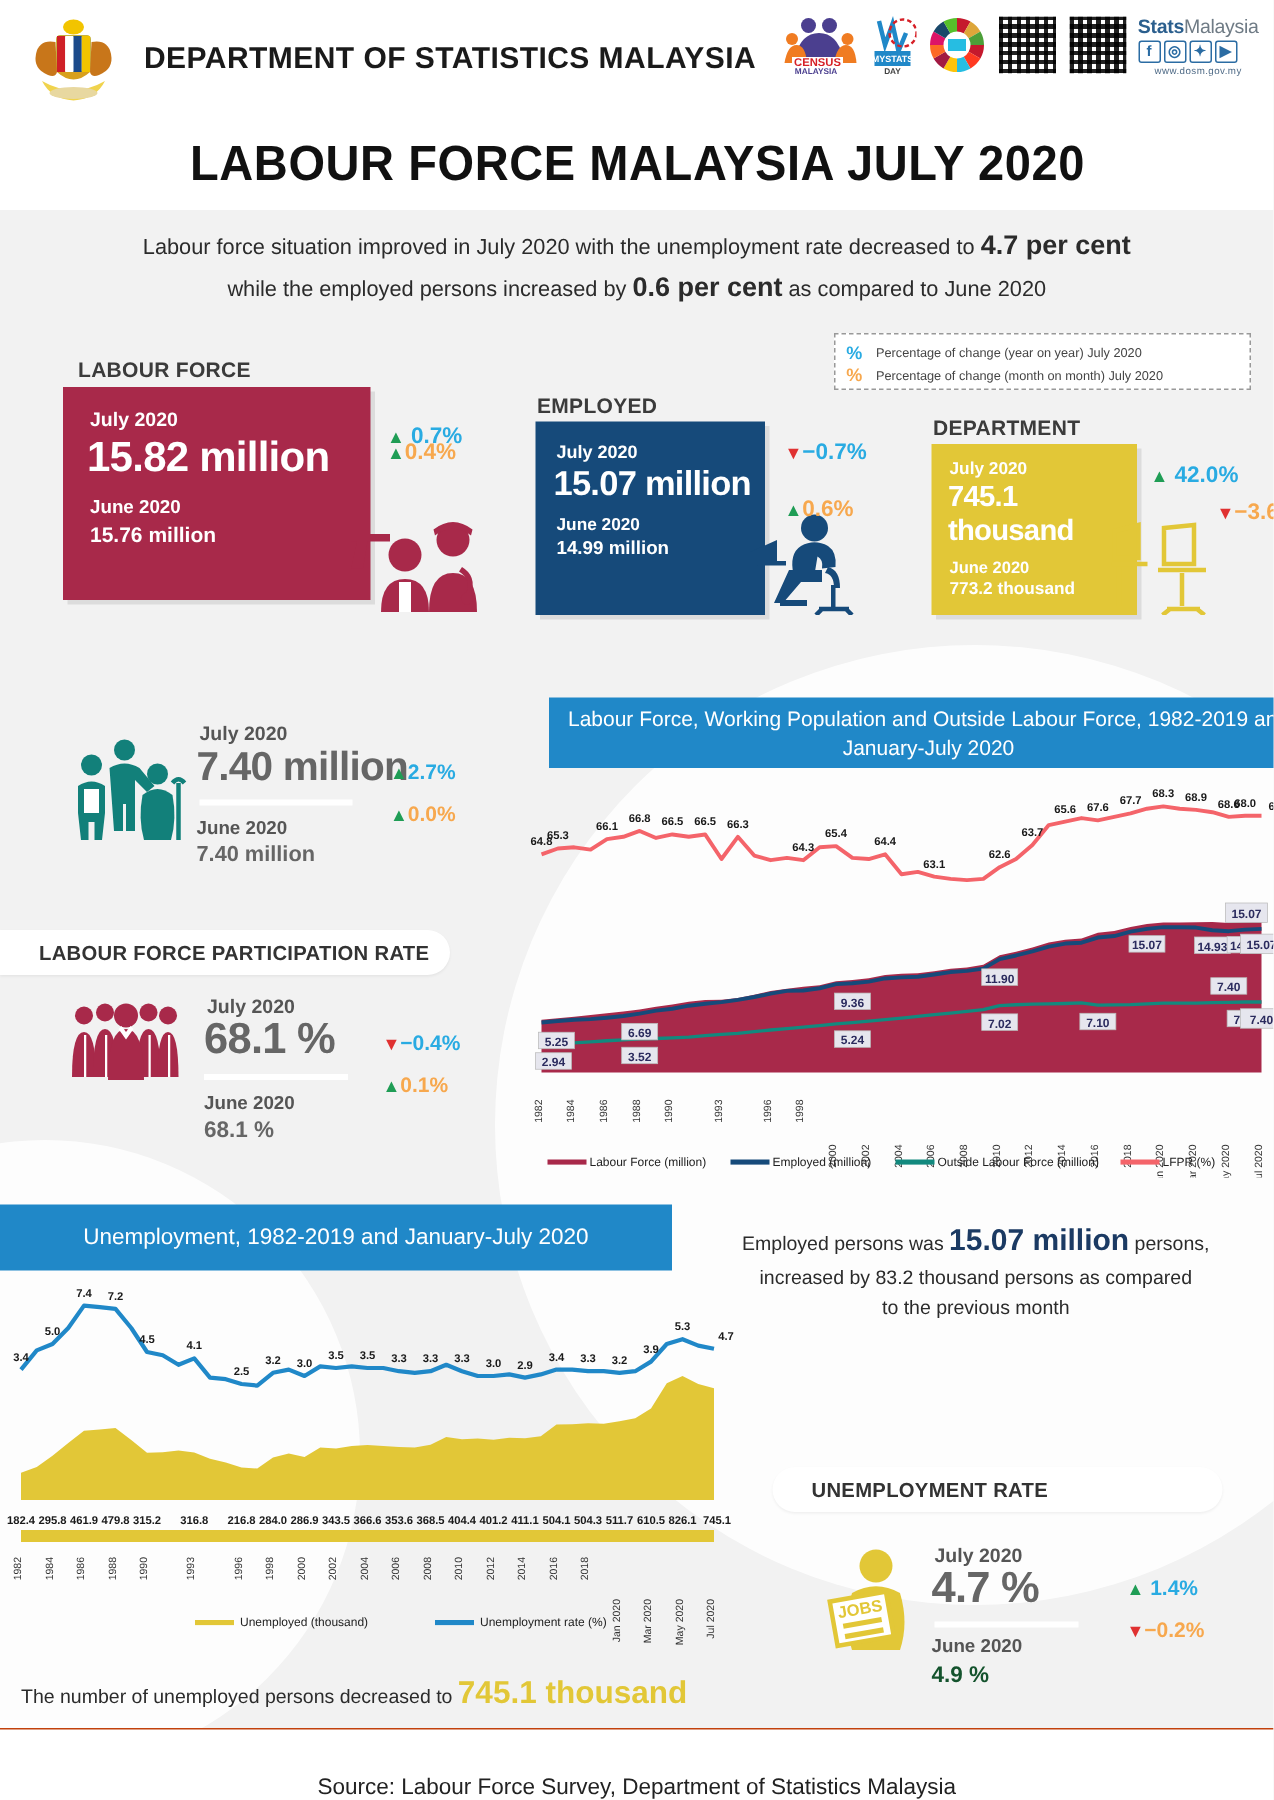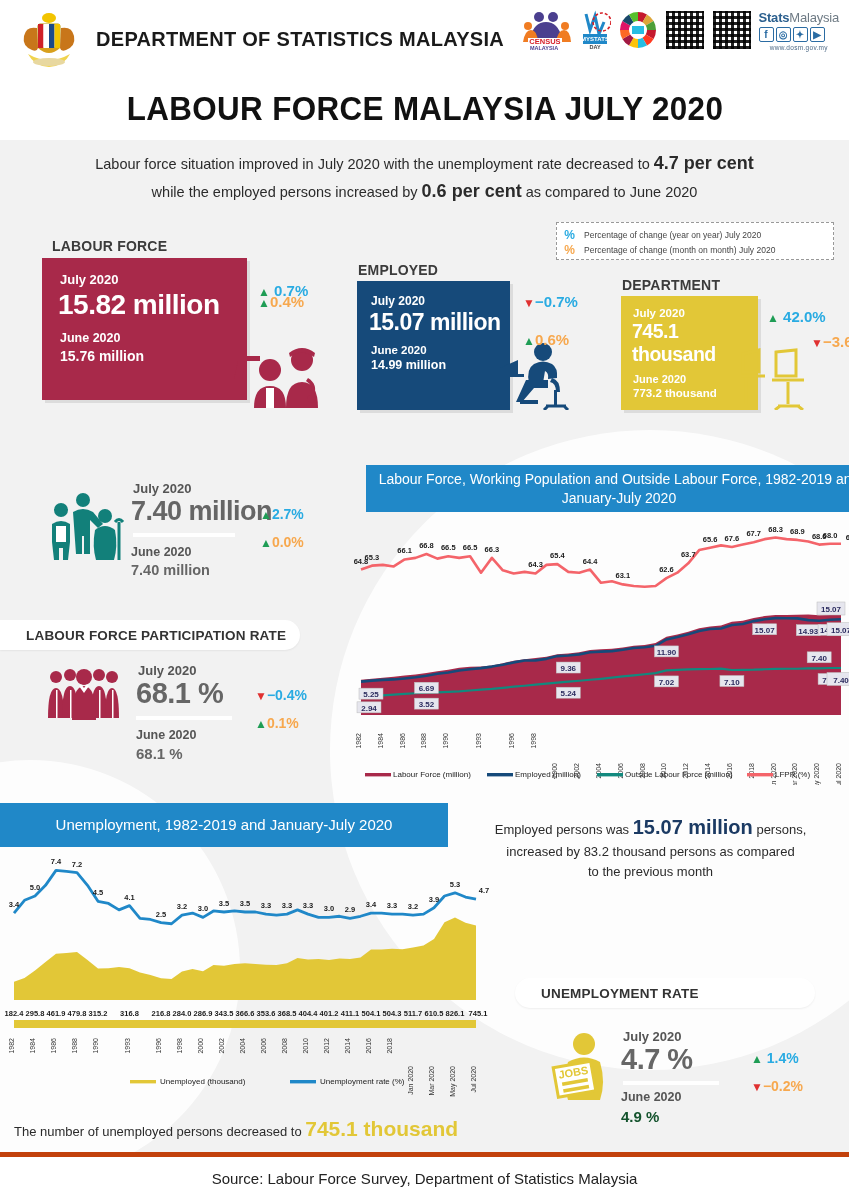--- a/index.html
+++ b/index.html
@@ -86,22 +86,22 @@
   
   .chart-wrap { position:absolute; }
   .axis-lab { font-size:7px; fill:#333; font-family:"Liberation Sans",sans-serif; }
   .dlab { font-size:7.5px; font-family:"Liberation Sans",sans-serif; font-weight:bold; fill:#1a1a1a;}
   .boxlab { font-size:8px; font-family:"Liberation Sans",sans-serif; fill:#2b2b5e; font-weight:bold;}
   .lgd { font-size:8px; fill:#222; font-family:"Liberation Sans",sans-serif; }
 
   
   .stmt { position:absolute; font-size:13px; color:#2b2b2b; line-height:1.5; }
   .footer { position:absolute; left:0; bottom:0; width:849px; height:48px;
-    background:#fff; display:flex; align-items:center; justify-content:center;
-    font-size:15px; color:#222; border-top:5px solid #c2410c;}
+    background:#fff; display:flex; align-items:flex-end; justify-content:center;
+    font-size:15px; color:#222; border-top:1px solid #c2410c;}
   .white-blob { position:absolute; background:#fff; }
 </style>
 </head>
 <body>
 
 <div class="page">
 
   <div class="header">
     <div class="crest">
       <svg width="62" height="58" viewBox="0 0 62 58">

